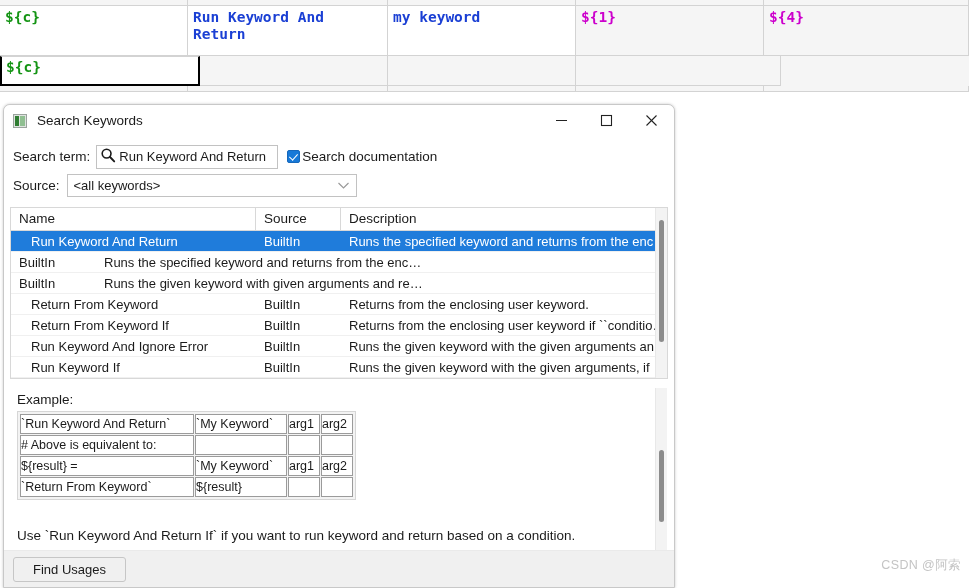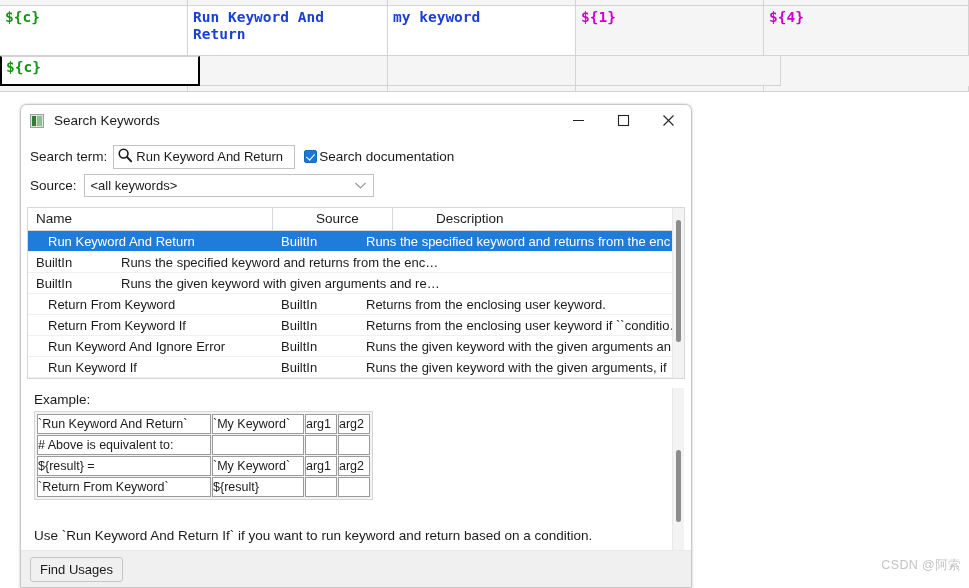--- a/index.html
+++ b/index.html
@@ -57,21 +57,21 @@
   .col-4 { width: 205px; }
   .gcell.sel {
     border: 2px solid #000000;
     border-top: 1px solid #d3d3d3;
     padding: 2px 4px 0 4px;
   }
 
   
   #dialog {
     position: absolute;
-    left: 20px;
+    left: 3px;
     top: 104px;
     width: 672px;
     height: 484px;
     background: #ffffff;
     border: 1px solid #c8c8c8;
     border-radius: 7px 7px 0 0;
     box-shadow: 0 0 3px rgba(0,0,0,0.22);
     box-sizing: border-box;
     overflow: hidden;
   }
@@ -203,21 +203,20 @@
     background: #ffffff;
     position: relative;
     overflow: hidden;
   }
   #kwhead {
     display: flex;
     height: 22px;
     align-items: center;
     border-bottom: 1px solid #d8d8d8;
     background: #ffffff;
-    gap: 35px;
   }
   #kwhead .hc {
     font-size: 13.5px;
     color: #1b1b1b;
     box-sizing: border-box;
     padding-left: 8px;
     height: 22px;
     line-height: 22px;
   }
   .cw-name { width: 245px; border-right: 1px solid #d8d8d8; }
@@ -316,21 +315,21 @@
     height: 37px;
     background: #f0f0f0;
     border-top: 1px solid #eaeaea;
     box-sizing: border-box;
     display: flex;
     align-items: center;
   }
   #find-usages {
     margin-left: 9px;
     height: 23px;
-    padding: 0 9px;
+    padding: 0 19px;
     background: #f0f0f0;
     border: 1px solid #c6c6c6;
     border-radius: 3px;
     font-size: 13px;
     color: #1b1b1b;
     font-family: "Liberation Sans", sans-serif;
     display: flex;
     align-items: center;
   }
 

